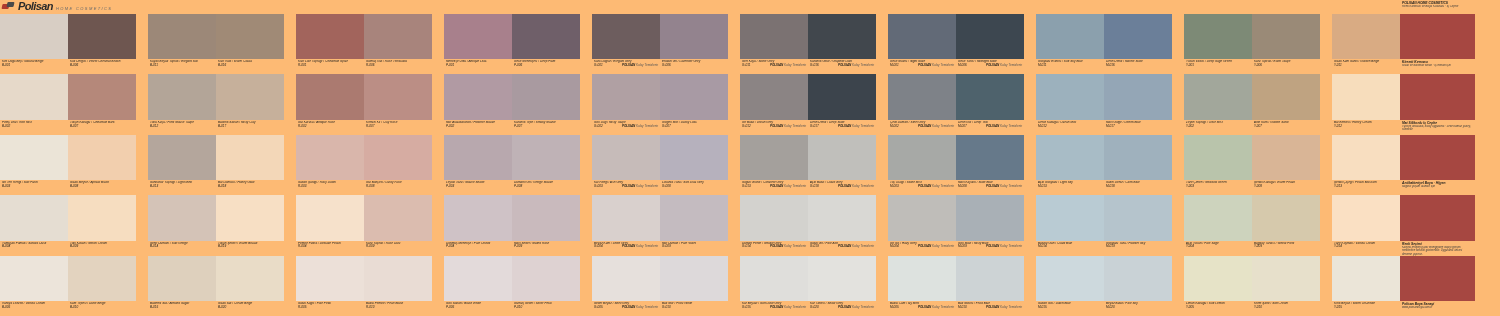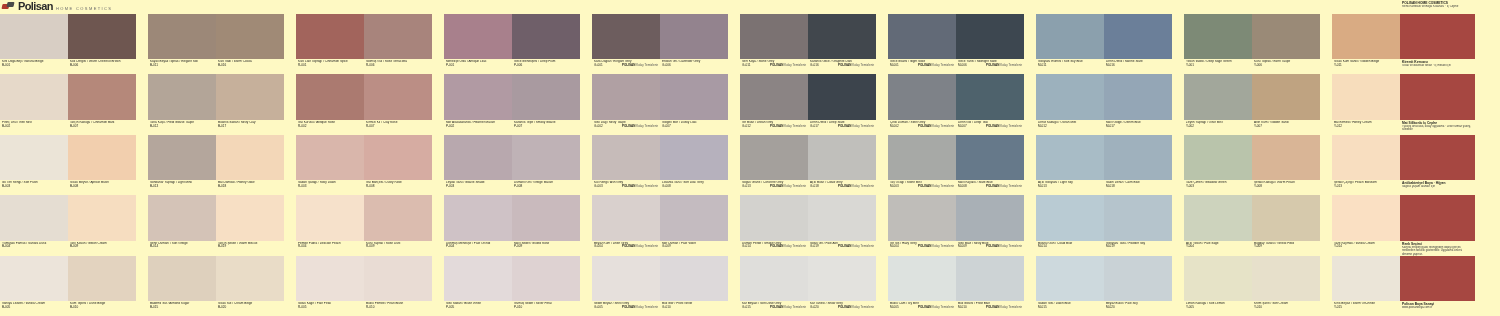--- a/index.html
+++ b/index.html
@@ -8,21 +8,22 @@
     width: 1500px; height: 316px;
     background: #ffffff;
     font-family: "Liberation Sans", sans-serif;
     overflow: hidden;
   }
 
   #sheet {
     position: relative;
     width: 1500px;
     height: 316px;
-    background: #fef9c3;
+    background: #fdba74;
+    font-style: italic;
   }
 
   
   #brand-header {
     position: absolute;
     left: 0; top: 0;
     width: 300px; height: 13px;
     display: flex;
     align-items: center;
     gap: 3px;

